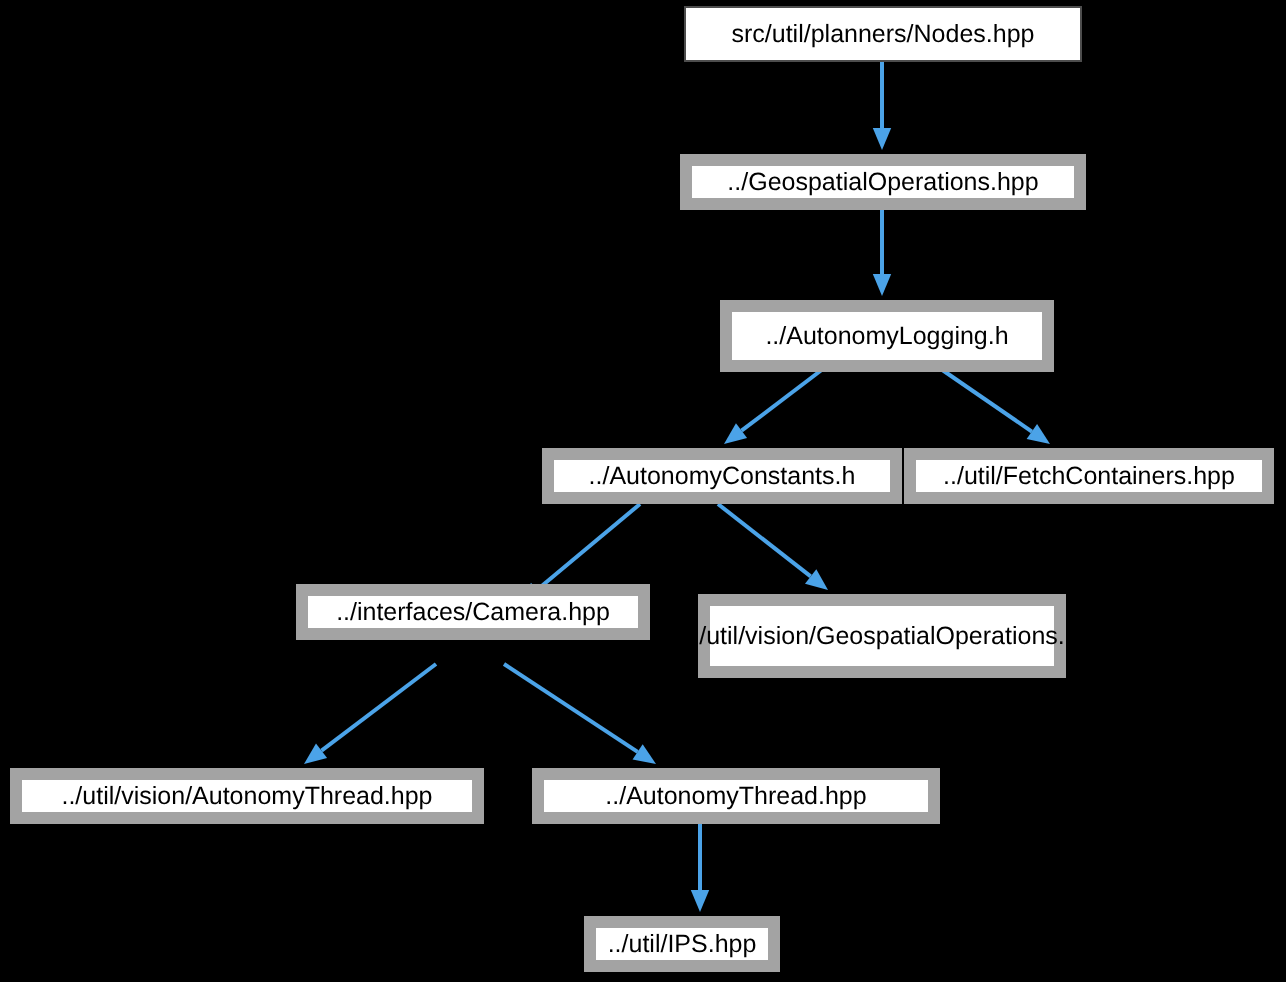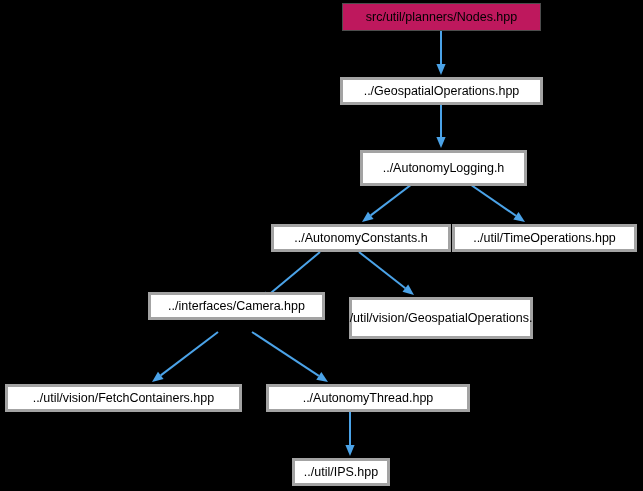--- a/index.html
+++ b/index.html
@@ -20,34 +20,34 @@
     left: 0;
     top: 0;
     width: 643px;
     height: 491px;
     pointer-events: none;
   }
   .node {
     position: absolute;
     box-sizing: border-box;
     background: #ffffff;
-    border: 3px solid #a3a3a3;
+    border: 6px solid #a3a3a3;
     color: #000000;
     font-size: 12.5px;
     line-height: 14px;
     text-align: center;
     white-space: nowrap;
     display: flex;
     align-items: center;
     justify-content: center;
     padding: 0 7px;
     z-index: 2;
   }
   .node.root {
-    background: #be185d;
+    background: #ffffff;
     border: 1px solid #4d4d4d;
   }
   .node.two-line {
     white-space: normal;
     line-height: 15px;
   }
 </style>
 </head>
 <body>
 
@@ -69,19 +69,19 @@
       <polygon points="152,382 157.990268264915,371.6909415505415 163.54575899447323,379.02418931355834" fill="#4ba3e8"></polygon>
       <line x1="252" y1="332" x2="318.8104120953167" y2="375.95421848376094" stroke="#4ba3e8" stroke-width="2"></line>
       <polygon points="328,382 316.2821761885258,379.79713706208304 321.33864800210756,372.11129990543884" fill="#4ba3e8"></polygon>
       <line x1="350" y1="412" x2="350" y2="445" stroke="#4ba3e8" stroke-width="2"></line>
       <polygon points="350,456 345.4,445 354.6,445" fill="#4ba3e8"></polygon>
     </svg>
 <div class="node root" style="left: 342px; top: 3px; width: 199px; height: 28px;">src/util/planners/Nodes.hpp</div>
     <div class="node" style="left: 340px; top: 77px; width: 203px; height: 28px;">../GeospatialOperations.hpp</div>
     <div class="node" style="left: 360px; top: 150px; width: 167px; height: 36px;">../AutonomyLogging.h</div>
     <div class="node" style="left: 250px; top: 224px; width: 180px; height: 28px; margin-left: 21px;">../AutonomyConstants.h</div>
-    <div class="node" style="left: 452px; top: 224px; width: 185px; height: 28px;">../util/TimeOperations.hpp</div>
+    <div class="node" style="left: 452px; top: 224px; width: 185px; height: 28px;">../util/FetchContainers.hpp</div>
     <div class="node" style="left: 148px; top: 292px; width: 177px; height: 28px;">../interfaces/Camera.hpp</div>
     <div class="node two-line" style="left: 349px; top: 297px; width: 184px; height: 42px;">../util/vision/GeospatialOperations.h</div>
-    <div class="node" style="left: 5px; top: 384px; width: 237px; height: 28px;">../util/vision/FetchContainers.hpp</div>
+    <div class="node" style="left: 5px; top: 384px; width: 237px; height: 28px;">../util/vision/AutonomyThread.hpp</div>
     <div class="node" style="left: 266px; top: 384px; width: 204px; height: 28px;">../AutonomyThread.hpp</div>
     <div class="node" style="left: 292px; top: 458px; width: 98px; height: 28px;">../util/IPS.hpp</div>
   </div>
 
 </body></html>

